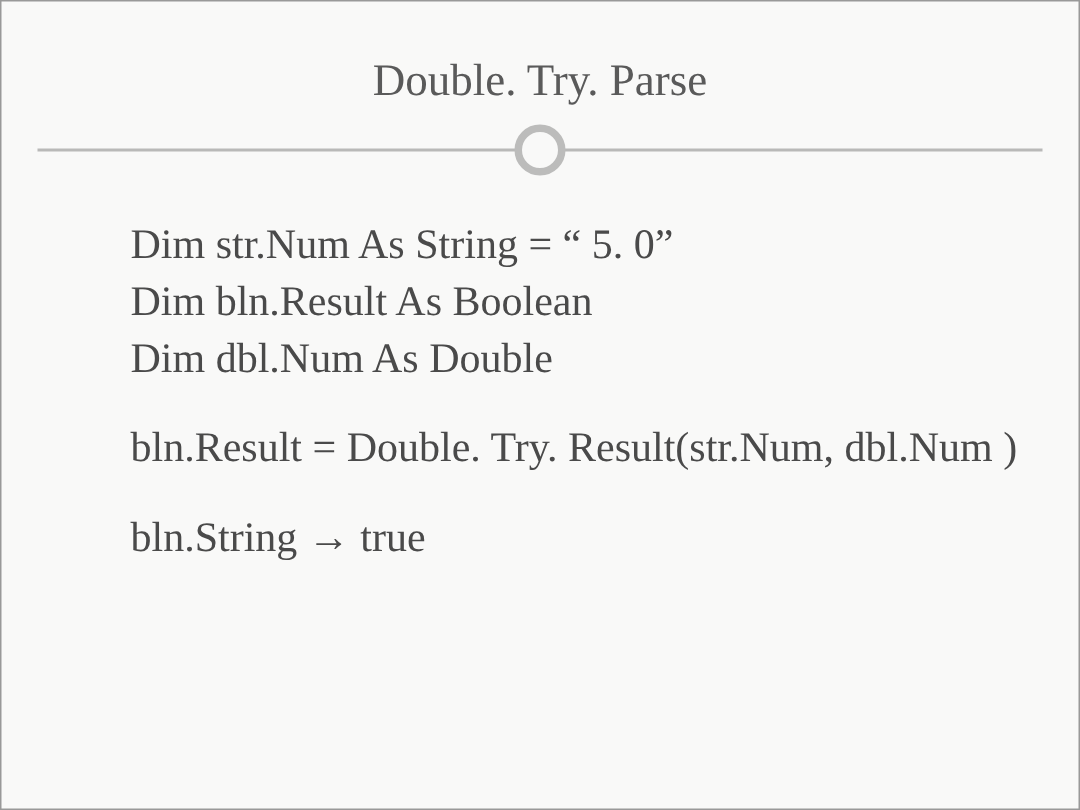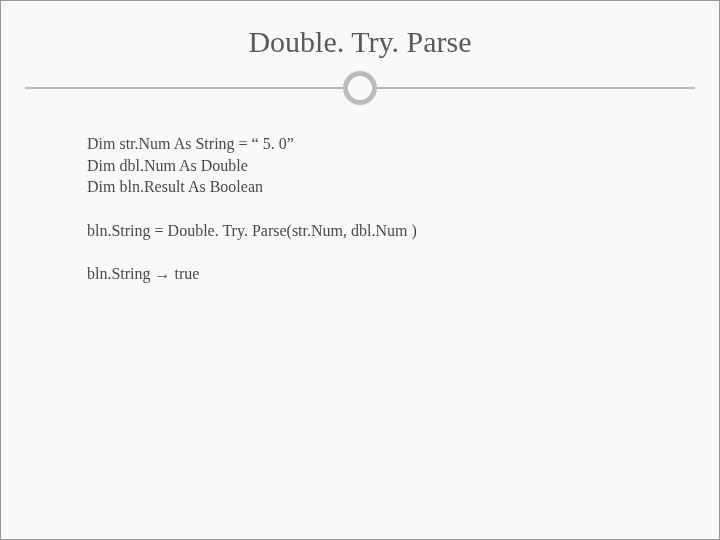--- a/index.html
+++ b/index.html
@@ -14,21 +14,21 @@
   }
   .slide {
     width: 100%;
     height: 100%;
     padding: 0;
     border: 1px solid #999;
     position: relative;
   }
   .title-area {
     text-align: center;
-    padding-top: 24px;
+    padding-top: 36px;
     padding-bottom: 10px;
     position: relative;
   }
   .title {
     font-size: 30px;
     color: #5a5a5a;
     font-weight: normal;
   }
   .divider-wrap {
     position: relative;
@@ -71,21 +71,21 @@
     flex-shrink: 0;
   }
   .bullet-text {
     font-size: 21px;
     line-height: 1.3;
     color: #4a4a4a;
   }
   .code-block {
     margin-left: 58px;
     margin-top: 10px;
-    font-size: 16px;
+    font-size: 28px;
     line-height: 1.35;
     color: #4a4a4a;
   }
   .code-block .group {
     margin-bottom: 22px;
   }
 </style>
 </head>
 <body>
 
@@ -96,24 +96,24 @@
       <div class="divider-line"></div>
       <div class="divider-circle"></div>
     </div>
   </div>
 
   <div class="content">
 
     <div class="code-block">
       <div class="group">
         <div>Dim str.Num As String = “ 5. 0”</div>
+        <div>Dim bln.Result As Boolean</div>
         <div>Dim dbl.Num As Double</div>
-        <div>Dim bln.Result As Boolean</div>
       </div>
       <div class="group">
-        <div>bln.String = Double. Try. Parse(str.Num, dbl.Num )</div>
+        <div>bln.Result = Double. Try. Result(str.Num, dbl.Num )</div>
       </div>
       <div class="group">
         <div>bln.String → true</div>
       </div>
     </div>
   </div>
 </div>
 
 </body></html>

